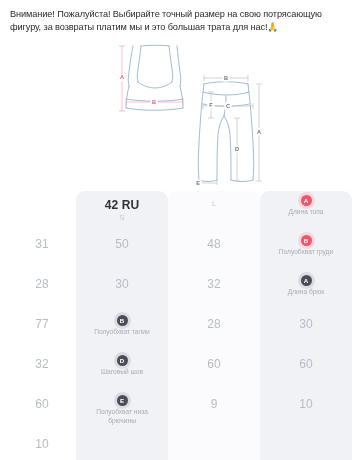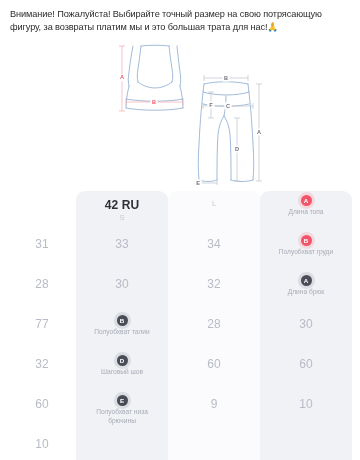--- a/index.html
+++ b/index.html
@@ -233,22 +233,22 @@
           <span class="intl">S</span>
         </div>
         <div class="cell hcell">
           <span class="intl">L</span>
         </div>
         <div class="cell lcell">
           <div class="badge red">A</div>
           <div class="txt">Длина топа</div>
         </div>
         <div class="cell vcell">31</div>
-        <div class="cell vcell">33</div>
-        <div class="cell vcell">34</div>
+        <div class="cell vcell">50</div>
+        <div class="cell vcell">48</div>
         <div class="cell lcell">
           <div class="badge red">B</div>
           <div class="txt">Полуобхват груди</div>
         </div>
         <div class="cell vcell">28</div>
         <div class="cell vcell">30</div>
         <div class="cell vcell">32</div>
         <div class="cell lcell">
           <div class="badge dark">A</div>
           <div class="txt">Длина брюк</div>

